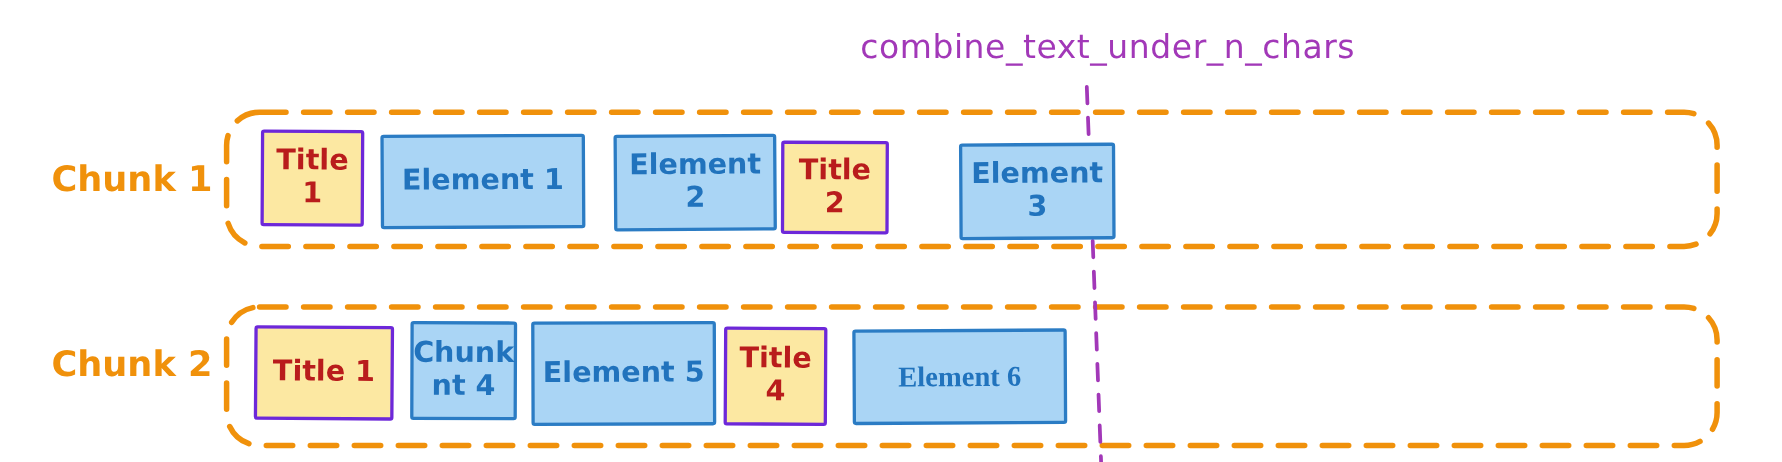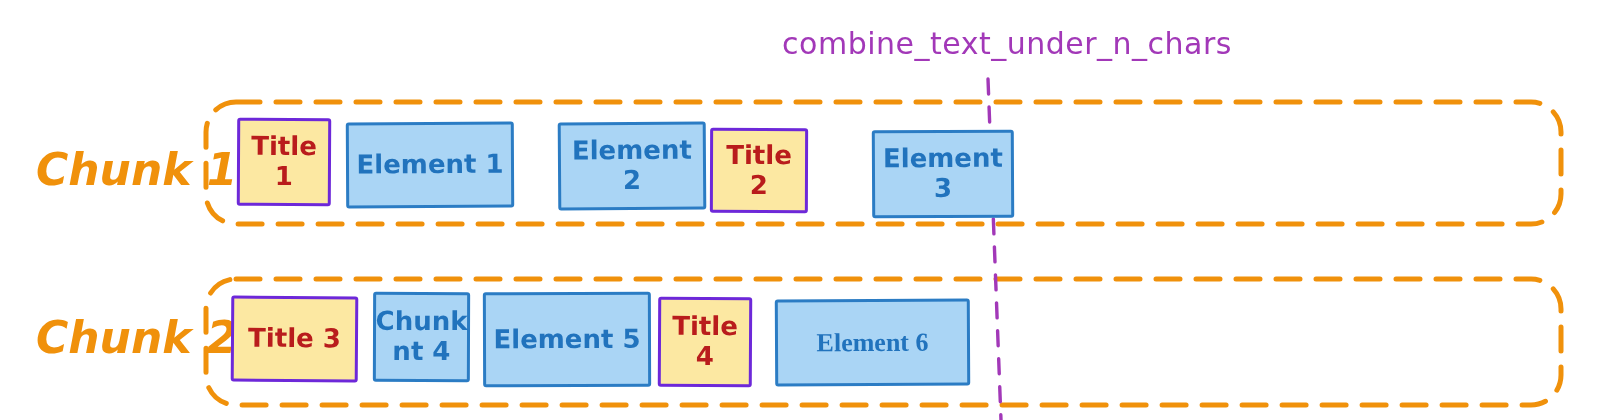--- a/index.html
+++ b/index.html
@@ -45,25 +45,24 @@
     font-weight: 400;
     letter-spacing: 0.5px;
     color: #A238B8;
     white-space: nowrap;
   }
   .chunk-label {
     position: absolute;
     left: 36px;
     width: 168px;
     text-align: center;
-    font-size: 44px;
+    font-size: 32px;
     font-weight: 700;
     color: #F0910B;
     white-space: nowrap;
-    font-style: italic;
   }
   .chunk-label.c1 { top: 144px; }
   .chunk-label.c2 { top: 312px; }
   .box {
     position: absolute;
     display: flex;
     flex-direction: column;
     align-items: center;
     justify-content: center;
     text-align: center;
@@ -98,39 +97,39 @@
 
   <div class="diagram-title">combine_text_under_n_chars</div>
 
   <div class="chunk-label c1">Chunk 1</div>
   <div class="chunk-label c2">Chunk 2</div>
 
   <div class="box title-box" style="left:237px;top:118px;width:94px;height:88px;transform:rotate(0.3deg);">
     <span class="line">Title</span>
     <span class="line">1</span>
   </div>
-  <div class="box element-box" style="left:346px;top:122px;width:168px;height:86px;transform:rotate(-0.3deg);">
+  <div class="box element-box" style="left:346px;top:122px;width:186px;height:86px;transform:rotate(-0.3deg);">
     <span class="line">Element 1</span>
     <span class="line"></span>
   </div>
   <div class="box element-box" style="left:558px;top:122px;width:148px;height:88px;transform:rotate(-0.4deg);">
     <span class="line">Element</span>
     <span class="line">2</span>
   </div>
   <div class="box title-box" style="left:710px;top:128px;width:98px;height:85px;transform:rotate(0.2deg);">
     <span class="line">Title</span>
     <span class="line">2</span>
   </div>
   <div class="box element-box" style="left:872px;top:130px;width:142px;height:88px;transform:rotate(-0.3deg);">
     <span class="line">Element 3</span>
     <span class="line"></span>
   </div>
 
   <div class="box title-box" style="left:231px;top:296px;width:127px;height:86px;transform:rotate(0.4deg);">
-    <span class="line">Title 3</span>
+    <span class="line">Title 1</span>
     <span class="line"></span>
   </div>
   <div class="box element-box" style="left:373px;top:292px;width:97px;height:90px;transform:rotate(0.2deg);">
     <span class="line">Chunk</span>
     <span class="line">nt 4</span>
   </div>
   <div class="box element-box" style="left:483px;top:292px;width:168px;height:95px;transform:rotate(-0.2deg);">
     <span class="line">Element 5</span>
     <span class="line"></span>
   </div>

